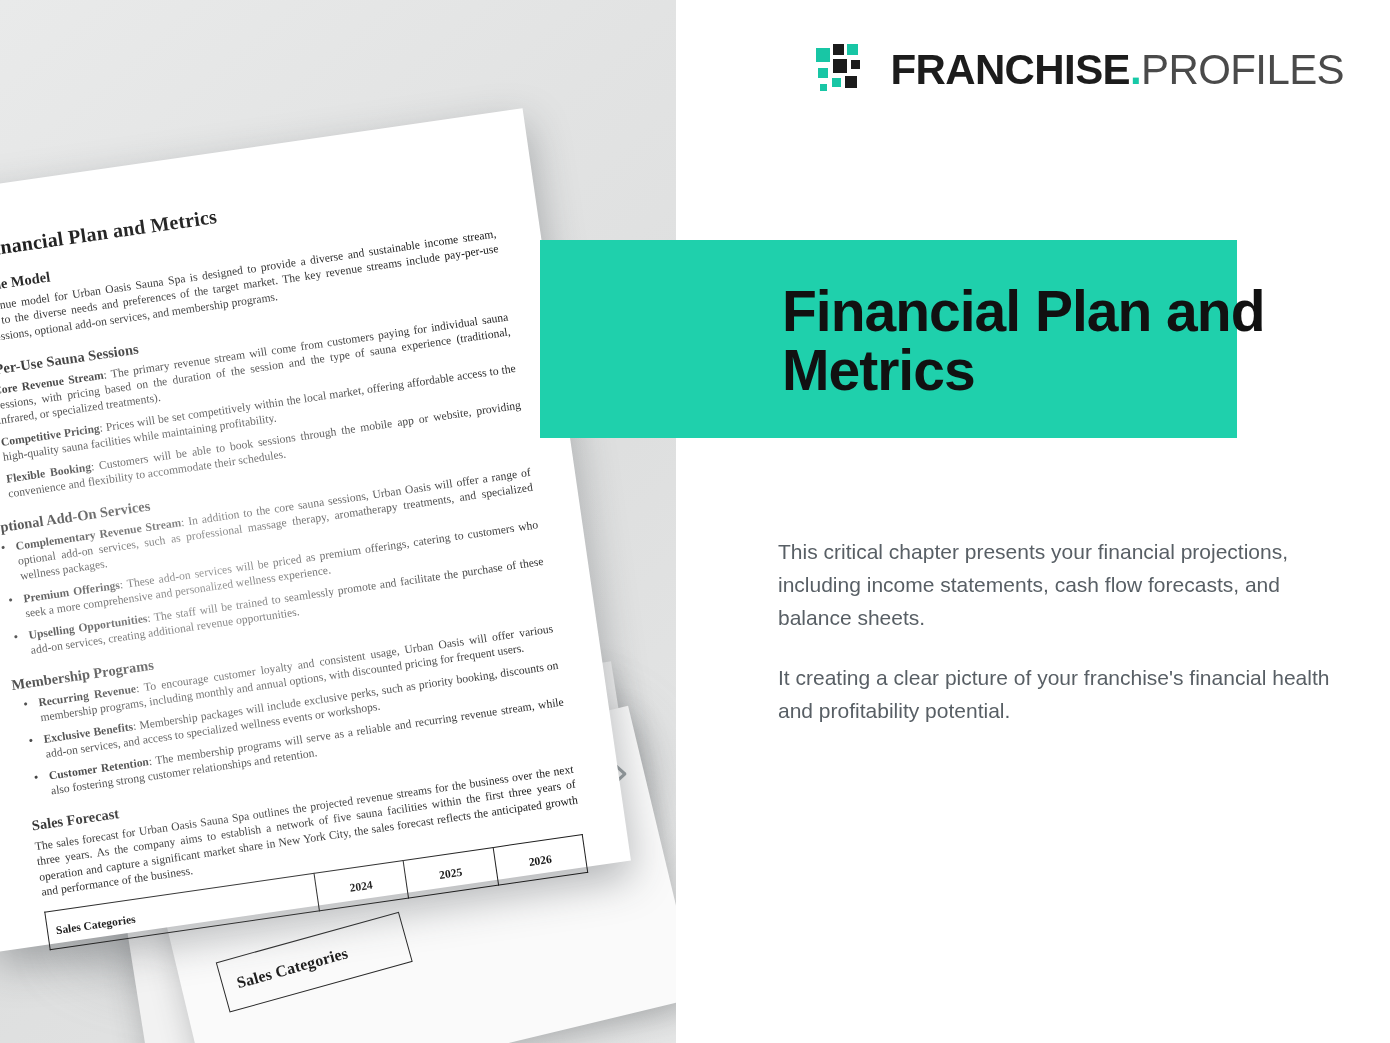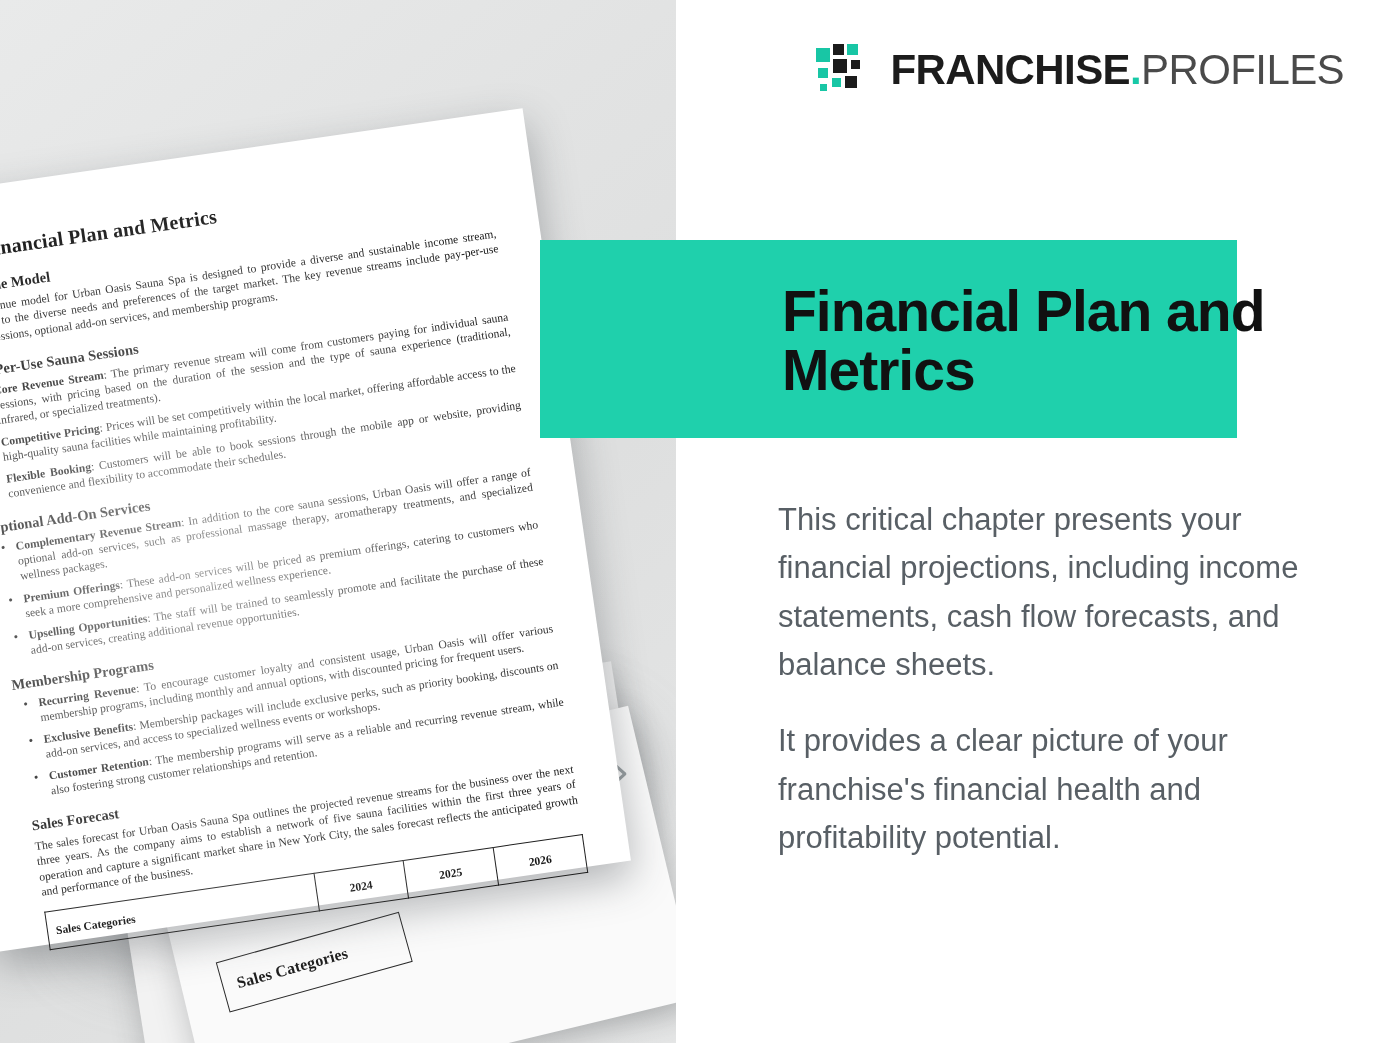--- a/index.html
+++ b/index.html
@@ -190,23 +190,23 @@
     width: 580px;
     font-size: 57px;
     line-height: 1.04;
     font-weight: 700;
     color: #111111;
     letter-spacing: -1px;
   }
 
   .body-copy {
     position: absolute;
-    left: 102px; top: 496px;
+    left: 102px; top: 536px;
     width: 575px;
-    font-size: 31px;
+    font-size: 21px;
     line-height: 1.56;
     color: #585f65;
   }
   .body-copy p { margin-bottom: 28px; }
   .body-copy p:last-child { margin-bottom: 0; }
 
   
   .panel-divider {
     position: absolute;
     left: 676px; top: 0; width: 1px; height: 1043px;
@@ -300,16 +300,16 @@
         <span class="b">FRANCHISE</span><span class="dot">.</span><span class="l">PROFILES</span>
       </div>
     </div>
 
     <div class="title-band">
       <h2>Financial Plan and Metrics</h2>
     </div>
 
     <div class="body-copy">
       <p>This critical chapter presents your financial projections, including income statements, cash flow forecasts, and balance sheets.</p>
-      <p>It provides a clear picture of your franchise's financial health and profitability potential.</p>
+      <p>It creating a clear picture of your franchise's financial health and profitability potential.</p>
     </div>
   </div>
 </div>
 
 </body></html>

